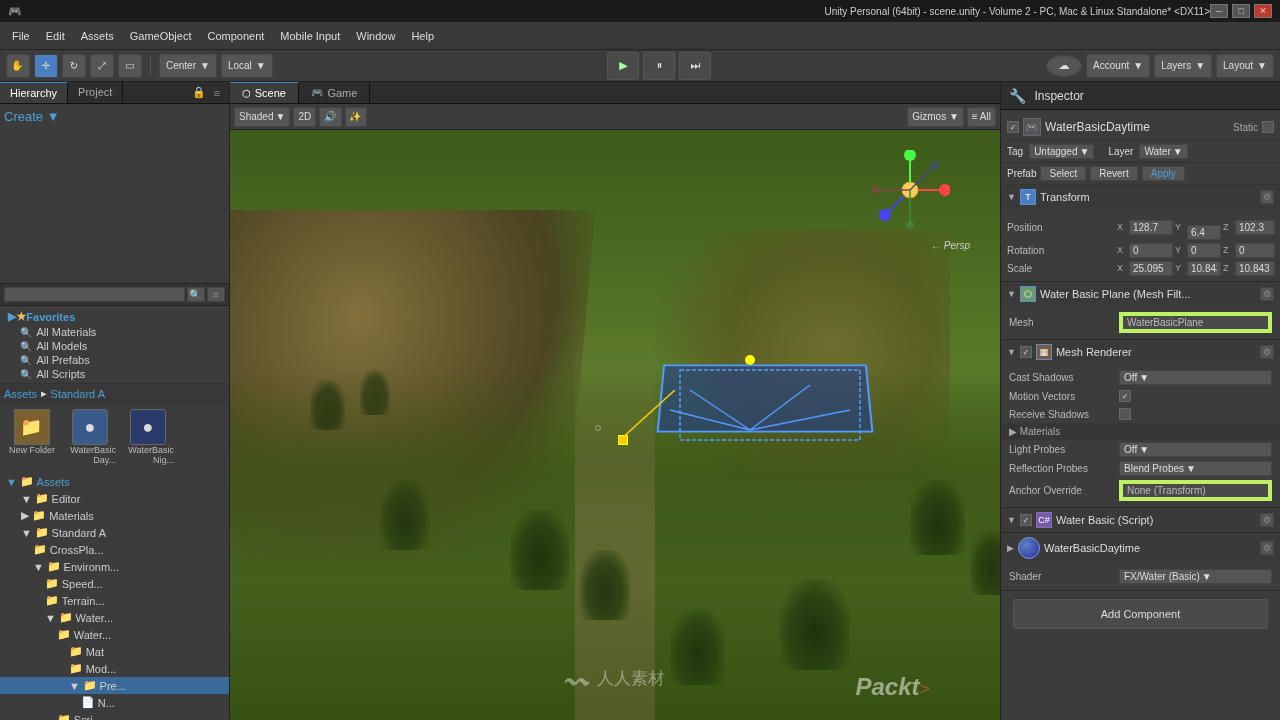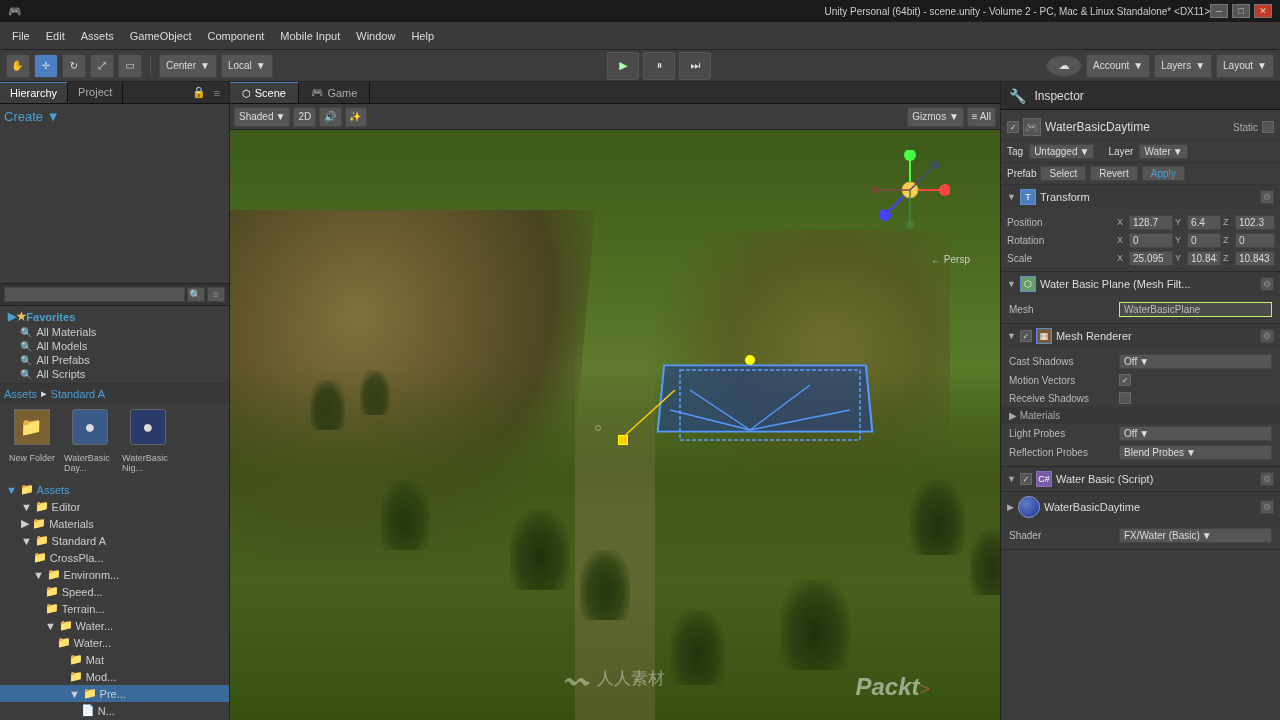--- a/index.html
+++ b/index.html
@@ -49,36 +49,36 @@
     .favorites-section { padding: 2px 0; }
     .fav-header { padding: 2px 8px; font-size: 11px; color: #4a9fd4; font-weight: bold; display: flex; align-items: center; cursor: pointer; }
     .fav-item { padding: 1px 20px; font-size: 11px; color: #ccc; cursor: pointer; display: flex; align-items: center; gap: 4px; }
     .fav-item-icon { color: #888; font-size: 10px; }
     .assets-section { border-top: 1px solid #333; }
     .asset-header { padding: 3px 4px; font-size: 11px; color: #ddd; display: flex; align-items: center; gap: 4px; background: #383838; }
     .breadcrumb { color: #4a9fd4; cursor: pointer; }
     .asset-grid { display: flex; flex-wrap: wrap; gap: 2px; padding: 4px; }
     .asset-item { display: flex; flex-direction: column; align-items: center; width: 56px; cursor: pointer; padding: 2px; }
     .asset-icon { width: 36px; height: 36px; background: #555; border: 1px solid #666; display: flex; align-items: center; justify-content: center; font-size: 18px; }
-    .asset-name { font-size: 9px; color: #bbb; text-align: left; word-break: break-all; margin-top: 8px; }
+    .asset-name { font-size: 9px; color: #bbb; text-align: right; word-break: break-all; }
     .assets-tree { padding: 2px 0; }
     .assets-tree-item { padding: 2px 6px; font-size: 11px; color: #ccc; cursor: pointer; display: flex; align-items: center; gap: 3px; }
     .assets-tree-item.selected { background: #3a6a9a; }
     .tree-indent { display: inline-block; width: 12px; }
 
     
     #center { flex: 1; display: flex; flex-direction: column; }
     .scene-tabs { display: flex; background: #2d2d2d; border-bottom: 1px solid #111; }
     .scene-tab { padding: 4px 12px; font-size: 11px; color: #aaa; cursor: pointer; border-right: 1px solid #111; display: flex; align-items: center; gap: 4px; }
     .scene-tab.active { background: #3c3c3c; color: #fff; border-top: 1px solid #4a7fc1; }
     .scene-tab-icon { font-size: 10px; }
     .scene-toolbar { height: 26px; background: #3c3c3c; display: flex; align-items: center; padding: 0 4px; gap: 3px; border-bottom: 1px solid #222; }
     .scene-dropdown { height: 20px; background: #555; border: 1px solid #444; color: #ddd; font-size: 10px; padding: 0 4px; cursor: pointer; display: flex; align-items: center; gap: 2px; border-radius: 2px; }
     #scene-view { flex: 1; position: relative; overflow: hidden; background: #2a3a2a; }
-    .persp-label { position: absolute; right: 30px; top: 124px; font-size: 10px; color: #ccc; }
+    .persp-label { position: absolute; right: 30px; top: 110px; font-size: 10px; color: #ccc; font-style: italic; }
 
     
     #right-panel { width: 280px; background: #3c3c3c; border-left: 1px solid #222; display: flex; flex-direction: column; overflow: hidden; }
     .inspector-header { height: 28px; background: #2d2d2d; border-bottom: 1px solid #111; display: flex; align-items: center; padding: 0 8px; gap: 8px; }
     .inspector-tab { font-size: 12px; color: #ddd; cursor: pointer; font-weight: 500; }
     .inspector-content { flex: 1; overflow-y: auto; padding: 4px 0; }
     
     
     .insp-obj-header { display: flex; align-items: center; padding: 4px 6px; gap: 4px; border-bottom: 1px solid #333; }
     .insp-obj-icon { width: 18px; height: 18px; background: #555; border: 1px solid #666; display: flex; align-items: center; justify-content: center; font-size: 11px; }
@@ -105,21 +105,21 @@
     .comp-body { padding: 4px 0; }
     .field-row { display: flex; align-items: center; padding: 2px 8px; min-height: 18px; }
     .field-label { width: 110px; font-size: 10px; color: #bbb; flex-shrink: 0; }
     .field-value { flex: 1; display: flex; align-items: center; gap: 2px; }
     .field-input { background: #555; border: 1px solid #444; color: #ddd; font-size: 10px; padding: 1px 3px; width: 48px; }
     .field-xyz { display: flex; gap: 2px; align-items: center; }
     .xyz-label { font-size: 9px; color: #aaa; width: 10px; }
     .field-dropdown { background: #555; border: 1px solid #444; color: #ddd; font-size: 10px; padding: 1px 4px; cursor: pointer; flex: 1; display: flex; align-items: center; gap: 2px; }
     .field-checkbox { width: 12px; height: 12px; border: 1px solid #666; background: #555; display: flex; align-items: center; justify-content: center; font-size: 8px; cursor: pointer; }
     .field-checkbox.checked::after { content: '✓'; color: #ddd; }
-    .field-obj-ref { background: #4a4a4a; border: 1px solid #bef264; padding: 1px 4px; font-size: 10px; color: #bbb; flex: 1; cursor: pointer; }
+    .field-obj-ref { background: #4a4a4a; border: 4px solid #bef264; padding: 1px 4px; font-size: 10px; color: #bbb; flex: 1; cursor: pointer; }
     .section-header { padding: 3px 8px; font-size: 10px; color: #aaa; background: #363636; cursor: pointer; display: flex; align-items: center; gap: 3px; }
     
     
     .transform-section .field-row { padding: 1px 6px; }
     
     
     .add-component-btn { margin: 8px 12px; padding: 8px; background: #4a4a4a; border: 1px solid #555; color: #ddd; font-size: 11px; cursor: pointer; text-align: center; display: flex; align-items: center; justify-content: center; border-radius: 2px; }
 
     
     ::-webkit-scrollbar { width: 8px; height: 8px; }
@@ -503,21 +503,21 @@
             <div class="comp-action-btn">⚙</div>
           </div>
         </div>
         <div class="comp-body transform-section">
           <div class="field-row">
             <span class="field-label">Position</span>
             <div class="field-value field-xyz">
               <span class="xyz-label">X</span>
               <input class="field-input" value="128.7" style="width: 44px;">
               <span class="xyz-label">Y</span>
-              <input class="field-input" value="6.4" style="width: 34px;">
+              <input class="field-input" value="6.4" style="width: 34px; margin-top: 11px;">
               <span class="xyz-label">Z</span>
               <input class="field-input" value="102.3" style="width: 40px;">
             </div>
           </div>
           <div class="field-row">
             <span class="field-label">Rotation</span>
             <div class="field-value field-xyz">
               <span class="xyz-label">X</span>
               <input class="field-input" value="0" style="width: 44px;">
               <span class="xyz-label">Y</span>
@@ -594,20 +594,24 @@
               <span>▼</span>
             </div>
           </div>
           <div class="field-row">
             <span class="field-label">Reflection Probes</span>
             <div class="field-dropdown">
               <span>Blend Probes</span>
               <span>▼</span>
             </div>
           </div>
+          <div class="field-row">
+            <span class="field-label">Anchor Override</span>
+            <div class="field-obj-ref">None (Transform)</div>
+          </div>
         </div>
       </div>
 
       <div class="component">
         <div class="comp-header">
           <span class="comp-arrow">▼</span>
           <div class="comp-checkbox checked"></div>
           <div class="comp-icon script">C#</div>
           <span class="comp-name">Water Basic (Script)</span>
           <div class="comp-actions">
@@ -629,16 +633,19 @@
           <div class="field-row">
             <span class="field-label">Shader</span>
             <div class="field-dropdown">
               <span>FX/Water (Basic)</span>
               <span>▼</span>
             </div>
           </div>
         </div>
       </div>
 
+      <div class="add-component-btn">
+        <span>Add Component</span>
+      </div>
     </div>
   </div>
 
 </div>
 
 </body></html>

